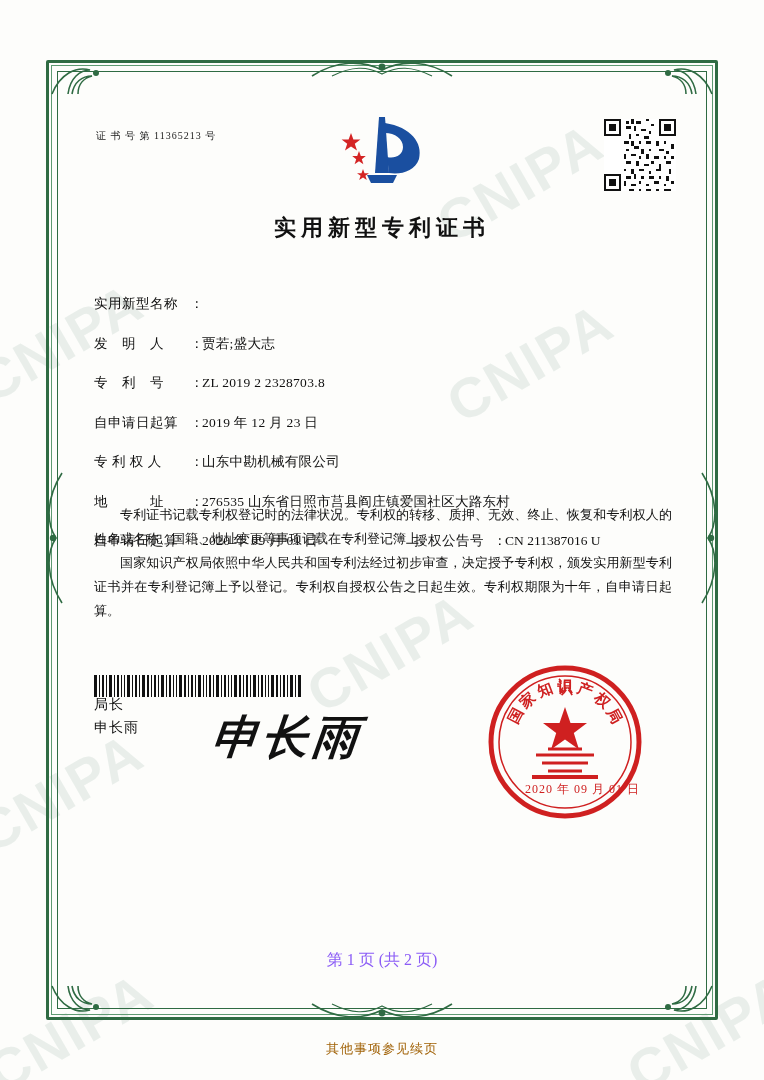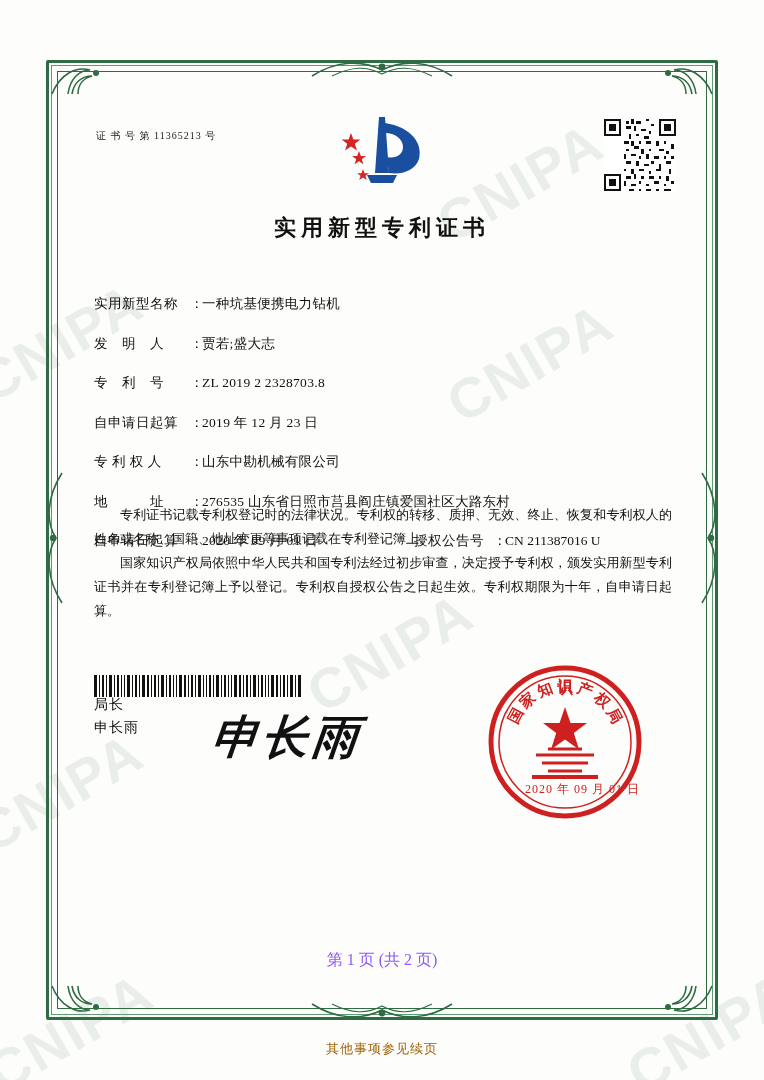--- a/index.html
+++ b/index.html
@@ -347,21 +347,20 @@
         <path d="M60 62 L90 62 L86 70 L64 70 Z" fill="#1a4fa0"></path>
       </svg>
     </div>
 
     <div class="title">实用新型专利证书</div>
 
     <div class="fields">
       <div class="frow">
         <span class="flabel">实用新型名称</span>
         <span class="fcolon">：</span>
-        <span class="fvalue">一种坑基便携电力钻机</span>
       </div>
       <div class="frow">
         <span class="flabel">发　明　人</span>
         <span class="fcolon">：</span>
         <span class="fvalue">贾若;盛大志</span>
       </div>
       <div class="frow">
         <span class="flabel">专　利　号</span>
         <span class="fcolon">：</span>
         <span class="fvalue">ZL 2019 2 2328703.8</span>

